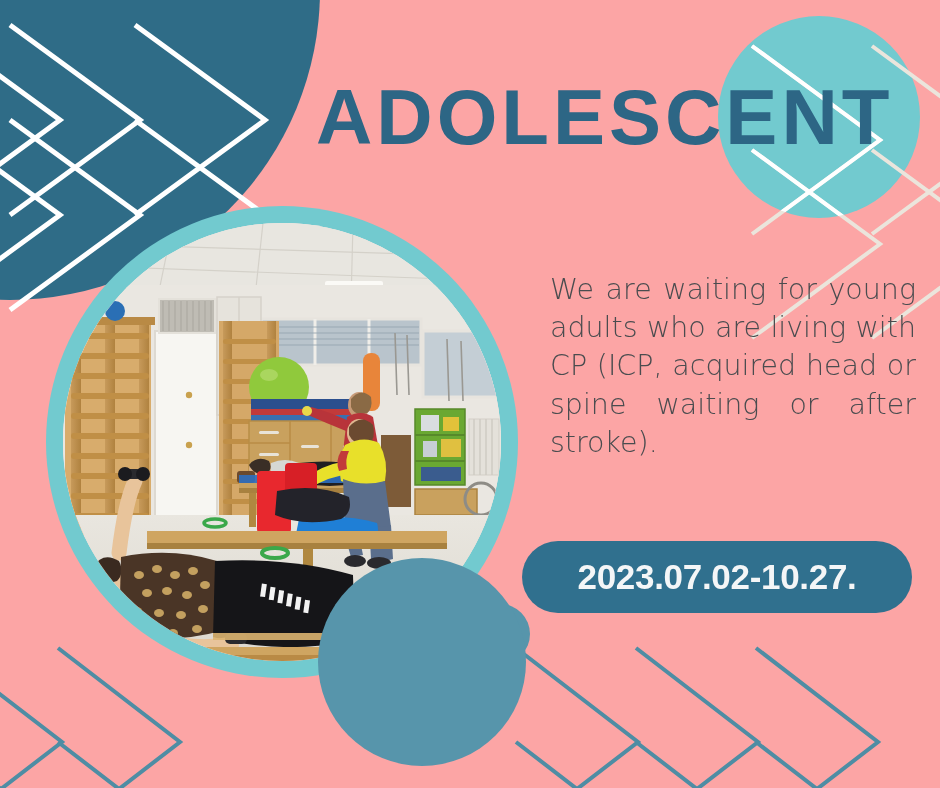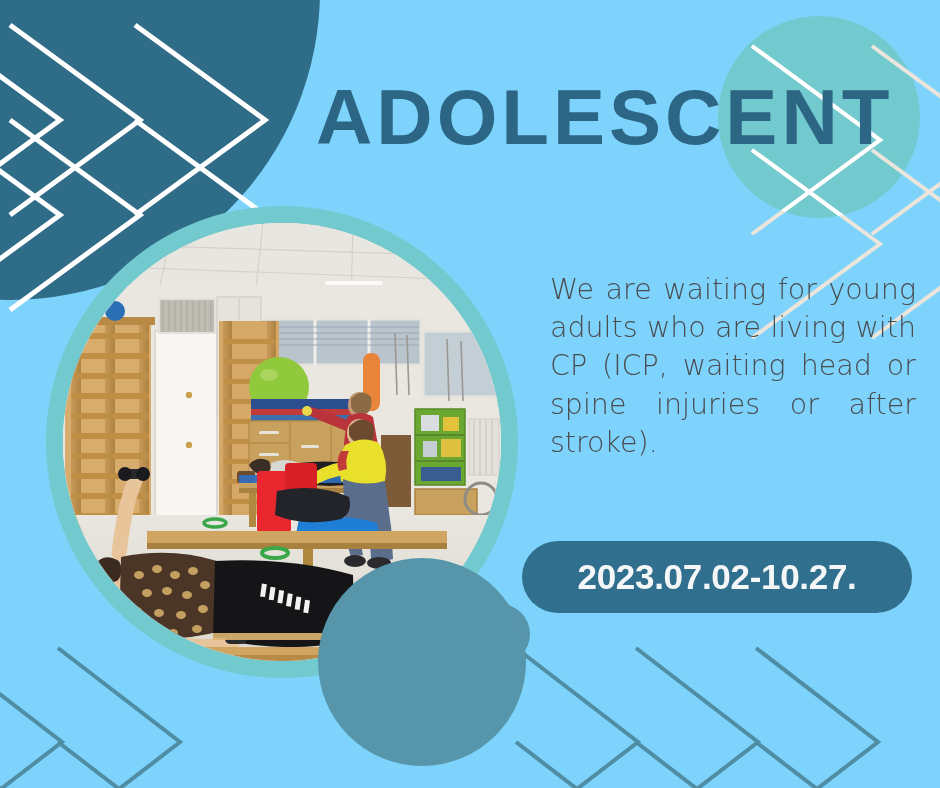--- a/index.html
+++ b/index.html
@@ -5,21 +5,21 @@
   html,body{margin:0;padding:0;}
   body{
     background:#ffffff;
     font-family:"Liberation Sans", sans-serif;
   }
   #poster{
     position:relative;
     width:940px;
     height:788px;
     overflow:hidden;
-    background:#7dd3fc;
+    background:#fca5a5;
   }
 
   
   .layer{position:absolute;top:0;left:0;width:940px;height:788px;pointer-events:none;}
 
   
   .blob-topleft{
     position:absolute;
     left:-300px;top:-320px;
     width:620px;height:620px;
@@ -435,19 +435,19 @@
         <ellipse cx="212" cy="330" rx="13" ry="5" fill="none" stroke="#3aa84a" stroke-width="4"></ellipse>
         <ellipse cx="152" cy="300" rx="11" ry="4" fill="none" stroke="#3aa84a" stroke-width="3.5"></ellipse>
       </svg>
     </div>
   </div>
 
   <div class="circle-solid"></div>
 
   <div class="title">ADOLESCENT</div>
 
-  <div class="body-copy">We are waiting for young adults who are living with CP (ICP, waiting head or spine injuries or after stroke).</div>
+  <div class="body-copy">We are waiting for young adults who are living with CP (ICP, acquired head or spine waiting or after stroke).</div>
 
   <div class="date-badge">
     <span>2023.07.02-10.27.</span>
   </div>
 
 </div>
 
 </body></html>

